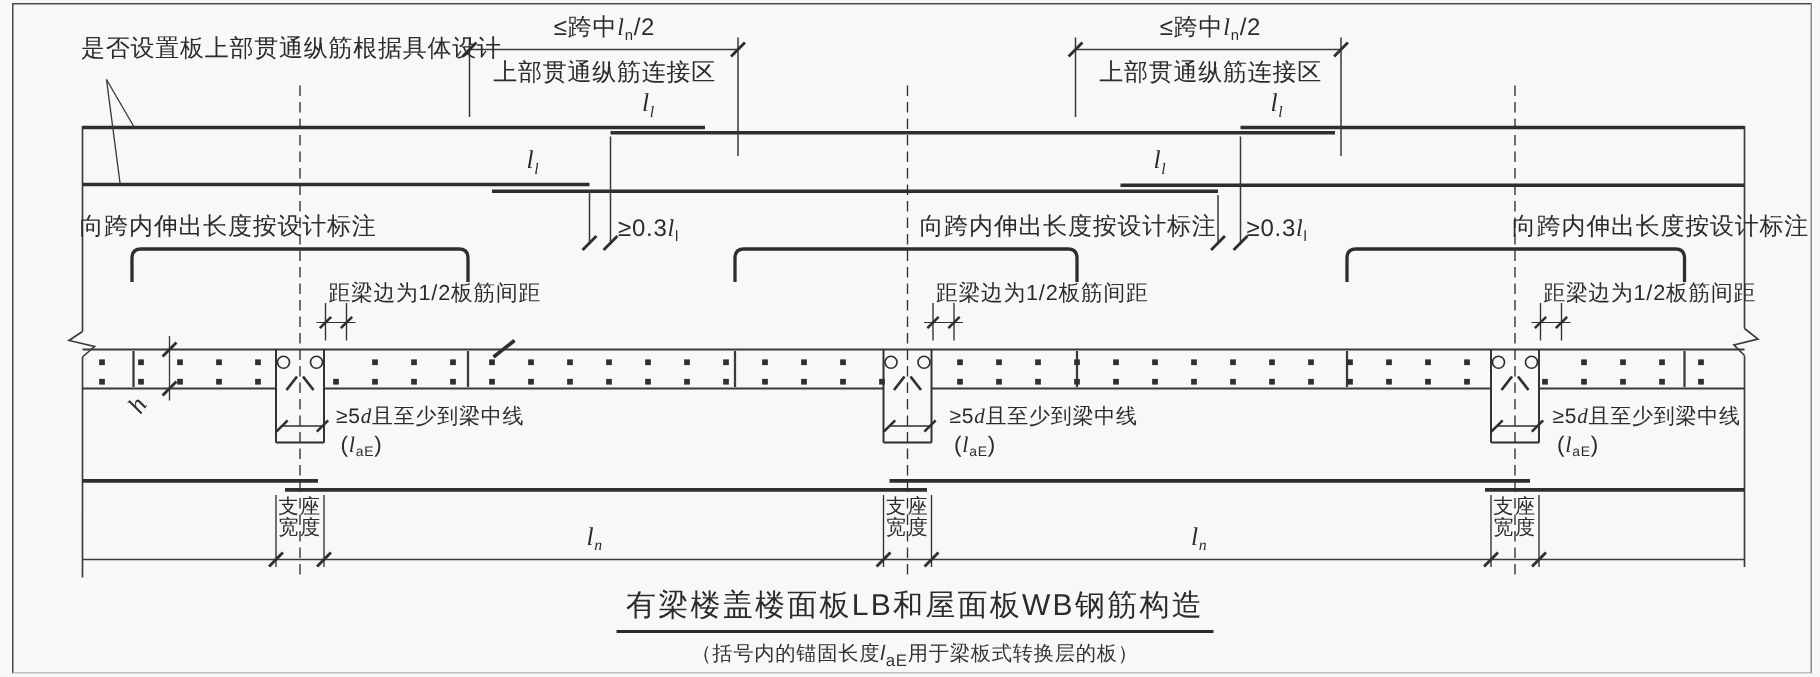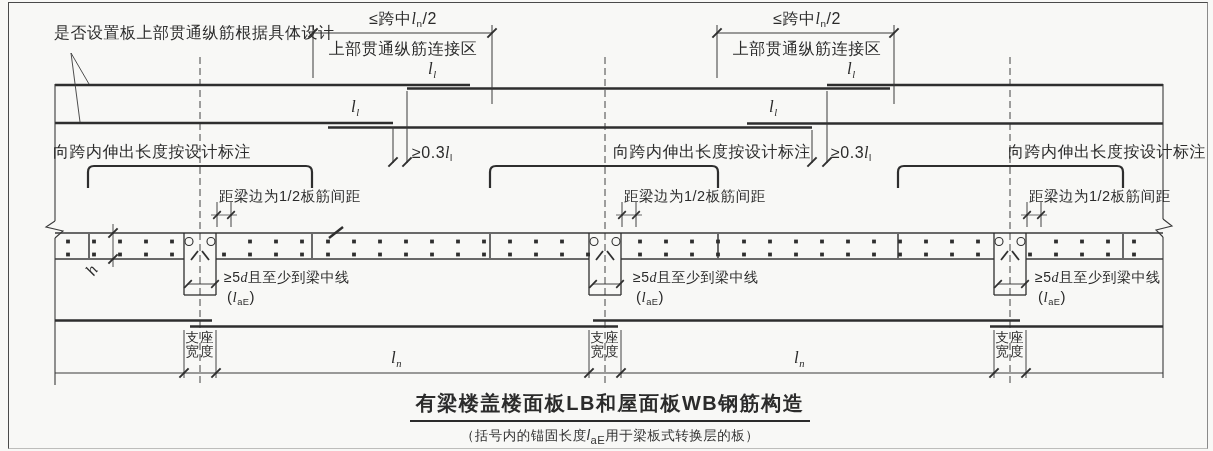--- a/index.html
+++ b/index.html
@@ -36,21 +36,21 @@
   }
   .lbl sub{font-size:0.62em;vertical-align:-0.35em;}
   .ctr{text-align:center;}
   .sym{font-family:"Liberation Serif","DejaVu Serif",serif;font-style:italic;font-size:17px;}
   .supw{line-height:14px;font-size:13.5px;text-align:center;letter-spacing:1px;}
   #title-block{
     position:absolute;left:295px;top:390px;width:630px;text-align:center;
   }
   #main-title{
     display:inline-block;
-    font-size:20px;font-weight:bold;letter-spacing:1.5px;
+    font-size:20px;font-weight:normal;letter-spacing:1.5px;
     border-bottom:2.5px solid #2b2b2b;
     padding:0 6px 3px 6px;
   }
   #sub-title{
     margin-top:5px;font-size:13.5px;letter-spacing:0.5px;color:#333;
   }
   #sub-title i{font-size:14px;}
 </style>
 </head>
 <body>

